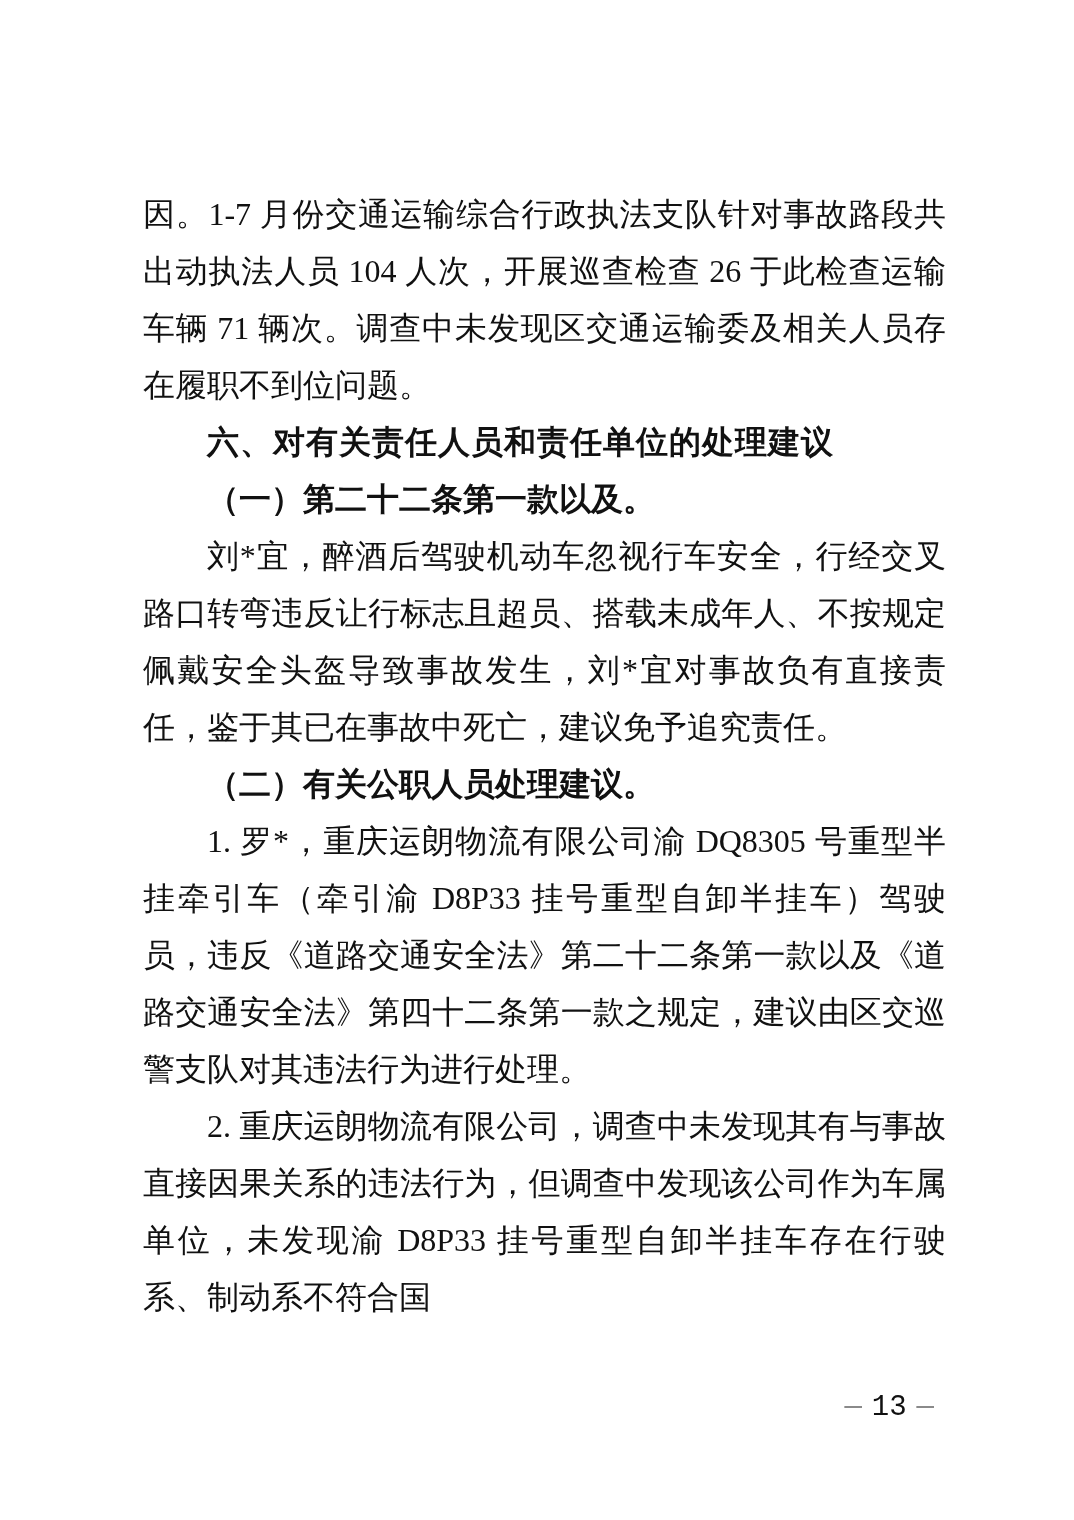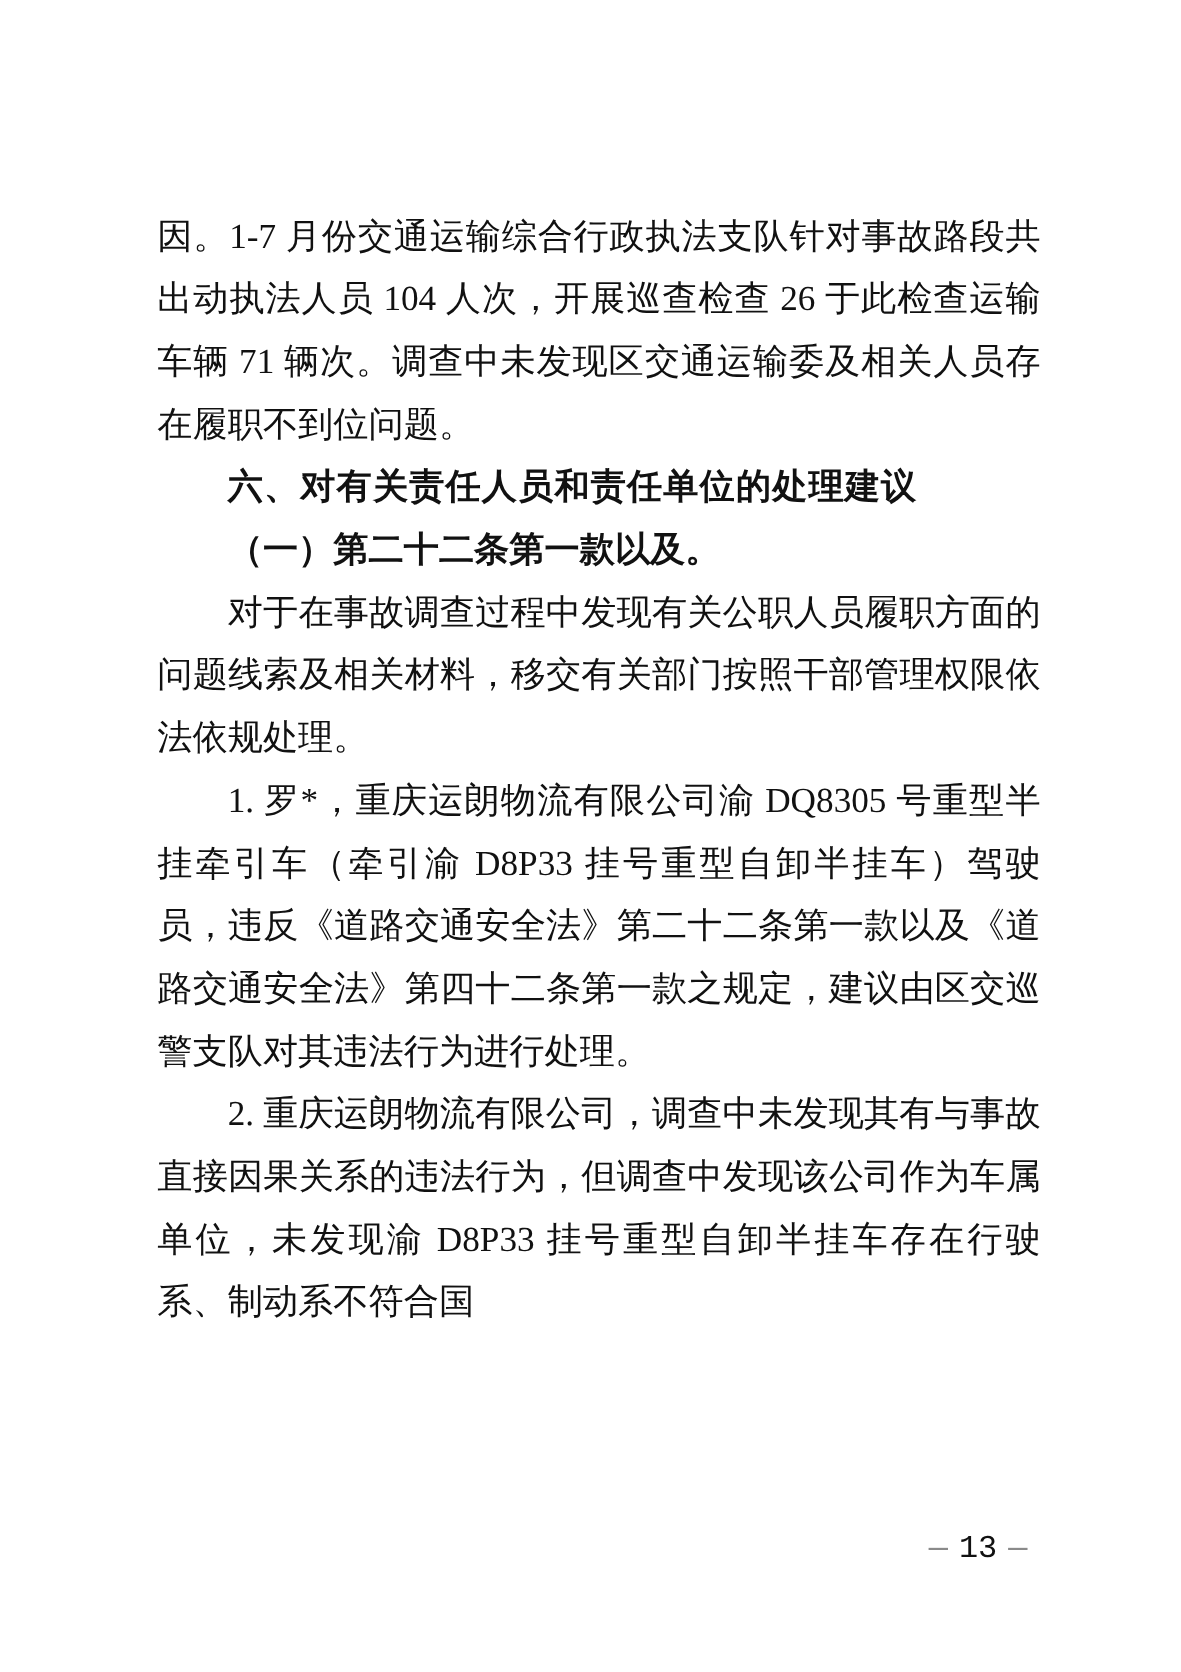--- a/index.html
+++ b/index.html
@@ -66,23 +66,24 @@
 
 <div class="page">
 
   <div class="content">
     <p class="para no-indent">因。1-7 月份交通运输综合行政执法支队针对事故路段共出动执法人员 104 人次，开展巡查检查 26 于此检查运输车辆 71 辆次。调查中未发现区交通运输委及相关人员存在履职不到位问题。</p>
 
     <p class="heading-1">六、对有关责任人员和责任单位的处理建议</p>
 
     <p class="heading-2">（一）第二十二条第一款以及。</p>
 
+    <p class="para">刘*宜，醉酒后驾驶机动车忽视行车安全，行经交叉路口转弯违反让行标志且超员、搭载未成年人、不按规定佩戴安全头盔导致事故发生，刘*宜对事故负有直接责任，鉴于其已在事故中死亡，建议免予追究责任。</p>
 
+    <p class="heading-2">（二）有关公职人员处理建议。</p>
 
-    <p class="para">对于在事故调查过程中发现有关公职人员履职方面的问题线索及相关材料，移交有关部门按照干部管理权限依法依规处理。</p>
 
 
     <p class="para">1. 罗*，重庆运朗物流有限公司渝 DQ8305 号重型半挂牵引车（牵引渝 D8P33 挂号重型自卸半挂车）驾驶员，违反《道路交通安全法》第二十二条第一款以及《道路交通安全法》第四十二条第一款之规定，建议由区交巡警支队对其违法行为进行处理。</p>
 
     <p class="para">2. 重庆运朗物流有限公司，调查中未发现其有与事故直接因果关系的违法行为，但调查中发现该公司作为车属单位，未发现渝 D8P33 挂号重型自卸半挂车存在行驶系、制动系不符合国</p>
   </div>
 
   <div class="footer">
     <span class="dash">—</span><span>13</span><span class="dash">—</span>
   </div>

